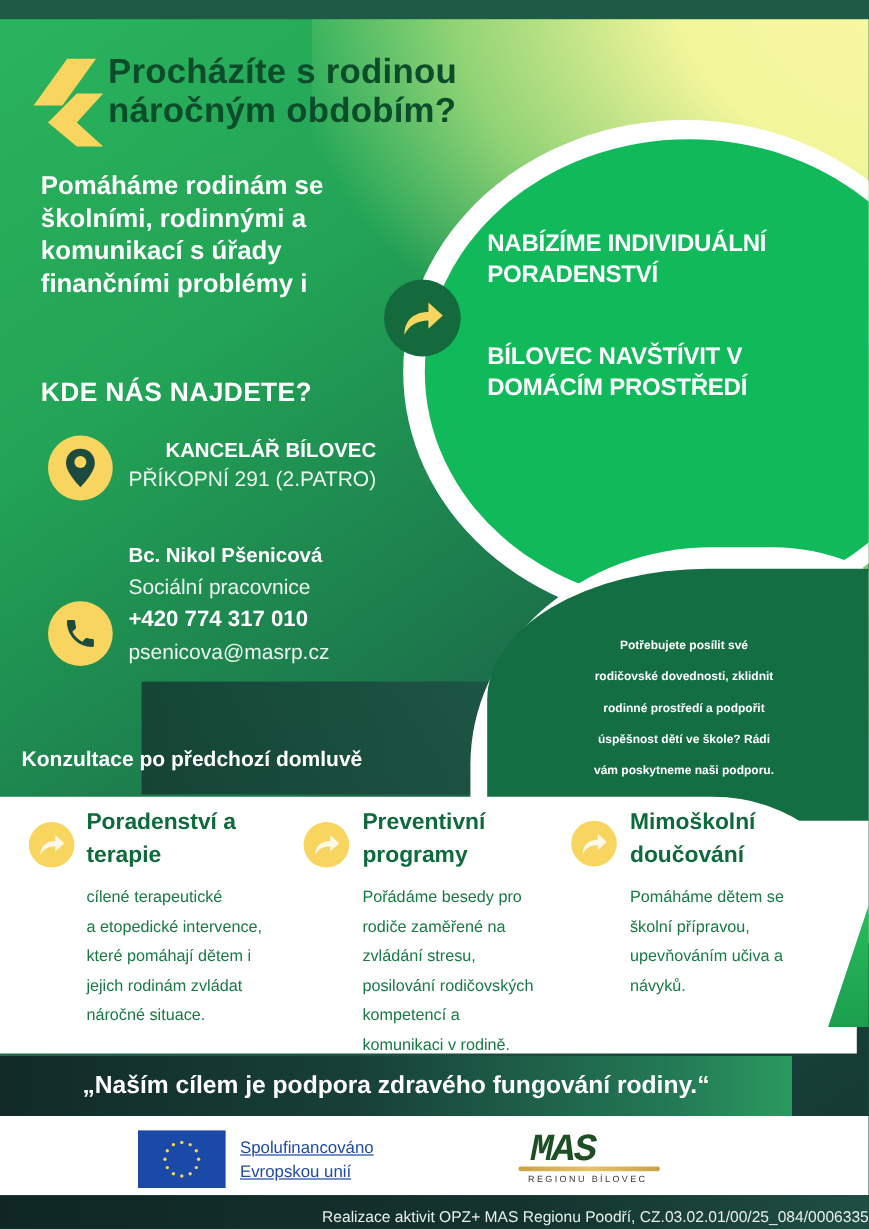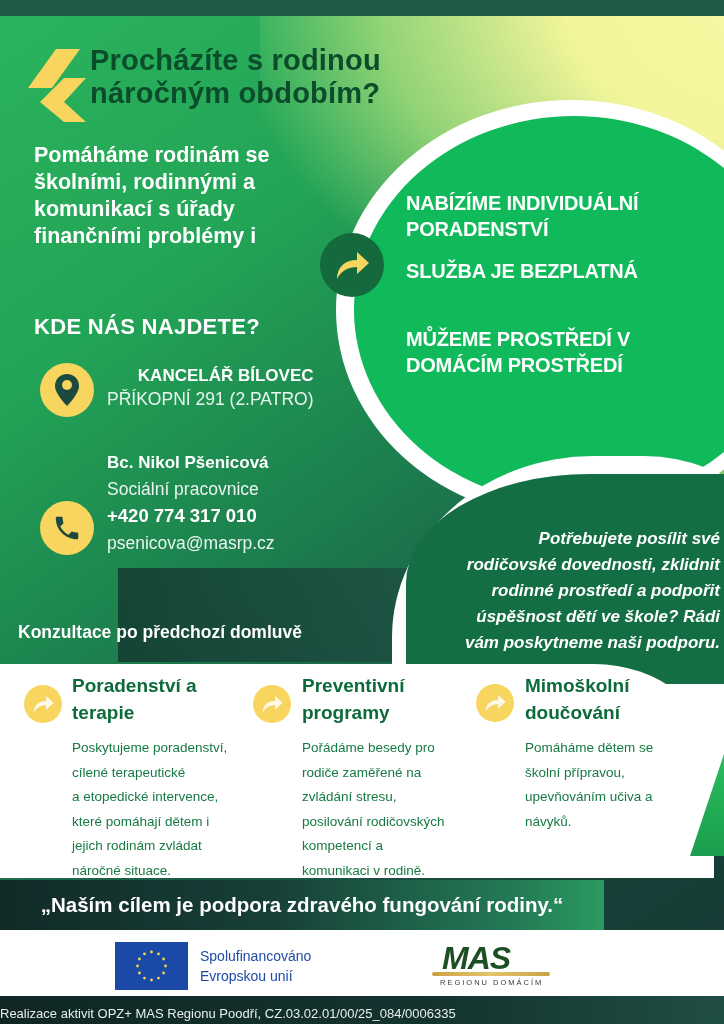--- a/index.html
+++ b/index.html
@@ -86,23 +86,23 @@
   
   .blob-ring {
     position: absolute; left: 392px; top: 440px; width: 420px; height: 330px; border-radius: 48% 40% 0 0 / 55% 50% 0 0;
     background: #ffffff;
   }
   .blob {
     position: absolute; left: 406px; top: 458px; width: 400px; height: 210px; border-radius: 46% 0 0 0 / 52% 0 0 0;
     background: #136e43;
   }
   .blob-text {
-    position: absolute; left: 420px; top: 510px; width: 300px; text-align: right;
-    font-family: "Liberation Sans", sans-serif; font-weight: 700;
-    color: #ffffff; font-size: 17px; line-height: 26px; font-style: italic;
+    position: absolute; left: 420px; top: 510px; width: 300px; text-align: center;
+    font-family: "Liberation Sans", sans-serif; font-weight: 700;
+    color: #ffffff; font-size: 10px; line-height: 26px;
   }
 
   
   .card {
     position: absolute; left: 0; top: 648px; width: 714px; height: 214px;
     background: #ffffff; border-radius: 0 120px 0 0 / 0 100px 0 0;
   }
   .right-accent {
     position: absolute; left: 690px; top: 720px; width: 40px; height: 120px;
     background: linear-gradient(180deg, #2cc25f, #1b9e4e);
@@ -117,52 +117,52 @@
     position: absolute; font-family: "Liberation Sans", sans-serif; font-weight: 700;
     font-size: 19px; line-height: 27px; color: #0d6a3a; white-space: nowrap;
   }
   .svc .body {
     position: absolute; font-family: "Liberation Sans", sans-serif;
     font-size: 13.5px; line-height: 24.5px; color: #167a43; white-space: nowrap;
   }
 
   
   .quote-band {
-    position: absolute; left: 0; top: 864px; width: 604px; height: 50px;
+    position: absolute; left: 0; top: 864px; width: 660px; height: 50px;
     background: linear-gradient(90deg, #112a28 0%, #173f38 45%, #237a55 85%, #2b9a60 100%);
     display: flex; align-items: center; justify-content: center;
   }
   .quote-band span {
     font-family: "Liberation Sans", sans-serif; font-weight: 700;
     font-size: 20.5px; color: #ffffff;
   }
 
   .logos { position: absolute; left: 0; top: 914px; width: 724px; height: 66px; background: #ffffff; }
   .eu-flag { position: absolute; left: 115px; top: 12px; width: 73px; height: 48px; background: #1a49a8; }
   .eu-text {
     position: absolute; left: 200px; top: 16px; font-family: "Liberation Sans", sans-serif;
-    font-size: 14px; line-height: 20px; color: #1e4aa5;
+    font-size: 14px; line-height: 20px; color: #1e4aa5; text-decoration: underline;
   }
   .mas { position: absolute; left: 430px; top: 10px; width: 124px; height: 52px; }
   .mas .mas-word {
-    position: absolute; left: 12px; top: 0; font-family: Liberation Sans, sans-serif;
+    position: absolute; left: 12px; top: 0; font-family: Liberation Mono, monospace;
     font-weight: 700; font-style: italic; font-size: 32px; color: #1d4f24; letter-spacing: -1px;
   }
   .mas .mas-swoosh { position: absolute; left: 2px; top: 32px; width: 118px; height: 4px; background: linear-gradient(90deg,#c9a245,#e5c36a,#c9a245); border-radius: 2px; }
   .mas .mas-sub {
     position: absolute; left: 10px; top: 38px; font-family: "Liberation Sans", sans-serif;
     font-size: 7.5px; letter-spacing: 2px; color: #3a3a3a;
   }
 
   .footer {
     position: absolute; left: 0; top: 980px; width: 724px; height: 44px;
     background: linear-gradient(90deg, #0f2624 0%, #14332f 60%, #1f4e44 100%);
   }
   .footer span {
-    position: absolute; left: 0; right: 0; top: 10px; text-align: left;
+    position: absolute; left: 0; right: 0; top: 10px; text-align: right;
     font-family: "Liberation Sans", sans-serif; font-size: 13px; color: #e8efe9;
   }
 </style>
 </head>
 <body>
 
 <div class="poster">
   <div class="glow-yellow"></div>
   <div class="glow-right"></div>
   <div class="dark-rect"></div>
@@ -211,25 +211,22 @@
   </div>
 
   <div class="big-ring"></div>
   <div class="big-circle"></div>
   <div class="offers">
     <div>
       <span>NABÍZÍME INDIVIDUÁLNÍ</span><br>
       <span>PORADENSTVÍ</span>
     </div>
     <div>
-      <span>SLUŽBA JE BEZPLATNÁ</span>
-    </div>
-    <div>
       <br>
-      <span>MŮŽEME PROSTŘEDÍ V</span><br>
+      <span>BÍLOVEC NAVŠTÍVIT V</span><br>
       <span>DOMÁCÍM PROSTŘEDÍ</span>
     </div>
   </div>
   <div class="arrow-badge">
     <svg width="38" height="32" viewBox="0 0 38 32">
       <path d="M4 30 C4 18 12 11 24 11 L24 3 L36 14 L24 25 L24 18 C15 18 8 22 4 30 Z" fill="#f8d55e"></path>
     </svg>
   </div>
 
   <div class="blob-ring"></div>
@@ -251,21 +248,20 @@
     <div class="badge" style="left:24px; top:13px;">
       <svg width="24" height="20" viewBox="0 0 38 32">
           <path d="M4 30 C4 18 12 11 24 11 L24 3 L36 14 L24 25 L24 18 C15 18 8 22 4 30 Z" fill="#ffffff" opacity="0.85"></path>
         </svg>
     </div>
     <div class="head" style="left:72px; top:0;">
       <div>Poradenství a</div>
       <div>terapie</div>
     </div>
     <div class="body" style="left:72px; top:64px;">
-      <div>Poskytujeme poradenství,</div>
       <div>cílené terapeutické</div>
       <div>a etopedické intervence,</div>
       <div>které pomáhají dětem i</div>
       <div>jejich rodinám zvládat</div>
       <div>náročné situace.</div>
     </div>
   </div>
 
   <div class="svc">
     <div class="badge" style="left:253px; top:13px;">
@@ -328,20 +324,20 @@
         </g>
       </svg>
     </div>
     <div class="eu-text">
       <div>Spolufinancováno</div>
       <div>Evropskou unií</div>
     </div>
     <div class="mas">
       <div class="mas-word">MAS</div>
       <div class="mas-swoosh"></div>
-      <div class="mas-sub">REGIONU DOMÁCÍM</div>
+      <div class="mas-sub">REGIONU BÍLOVEC</div>
     </div>
   </div>
 
   <div class="footer">
     <span>Realizace aktivit OPZ+ MAS Regionu Poodří, CZ.03.02.01/00/25_084/0006335</span>
   </div>
 </div>
 
 </body></html>

